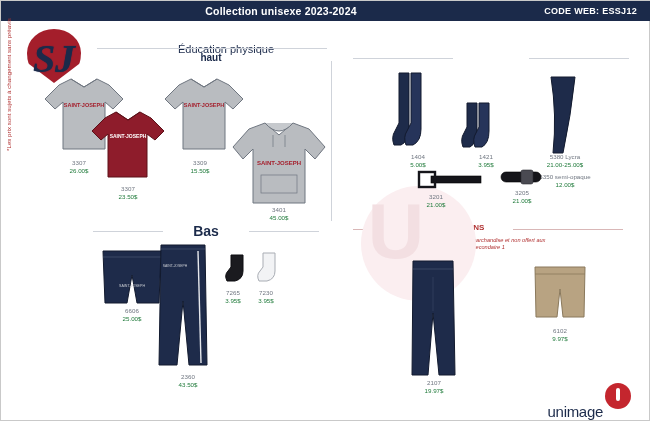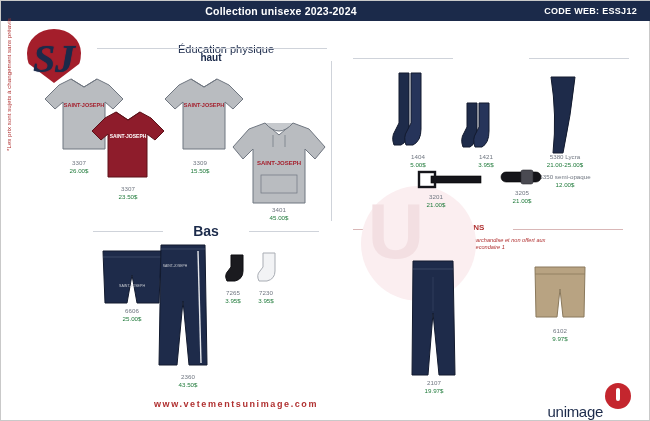--- a/index.html
+++ b/index.html
@@ -323,19 +323,18 @@
     <svg width="62" height="62" viewBox="0 0 62 62">
       <path d="M6 4 L56 4 L55 54 L34 54 L31 26 L28 54 L7 54 Z" fill="#b8a382" stroke="#8a795c" stroke-width="1"></path>
       <path d="M6 11 L56 11" stroke="#8a795c" stroke-width=".8" fill="none"></path>
     </svg>
   </div>
   <div class="lbl" style="left:524px;top:326px;">
     <div class="code">6102</div>
     <div class="price">9.97$</div>
   </div>
 
-  <div class="site">www.vetementsunimage.com</div>
   <div class="brand">
     <div class="word">unimage</div>
     <div class="dot"></div>
   </div>
 
 </div>
 
 </body></html>

